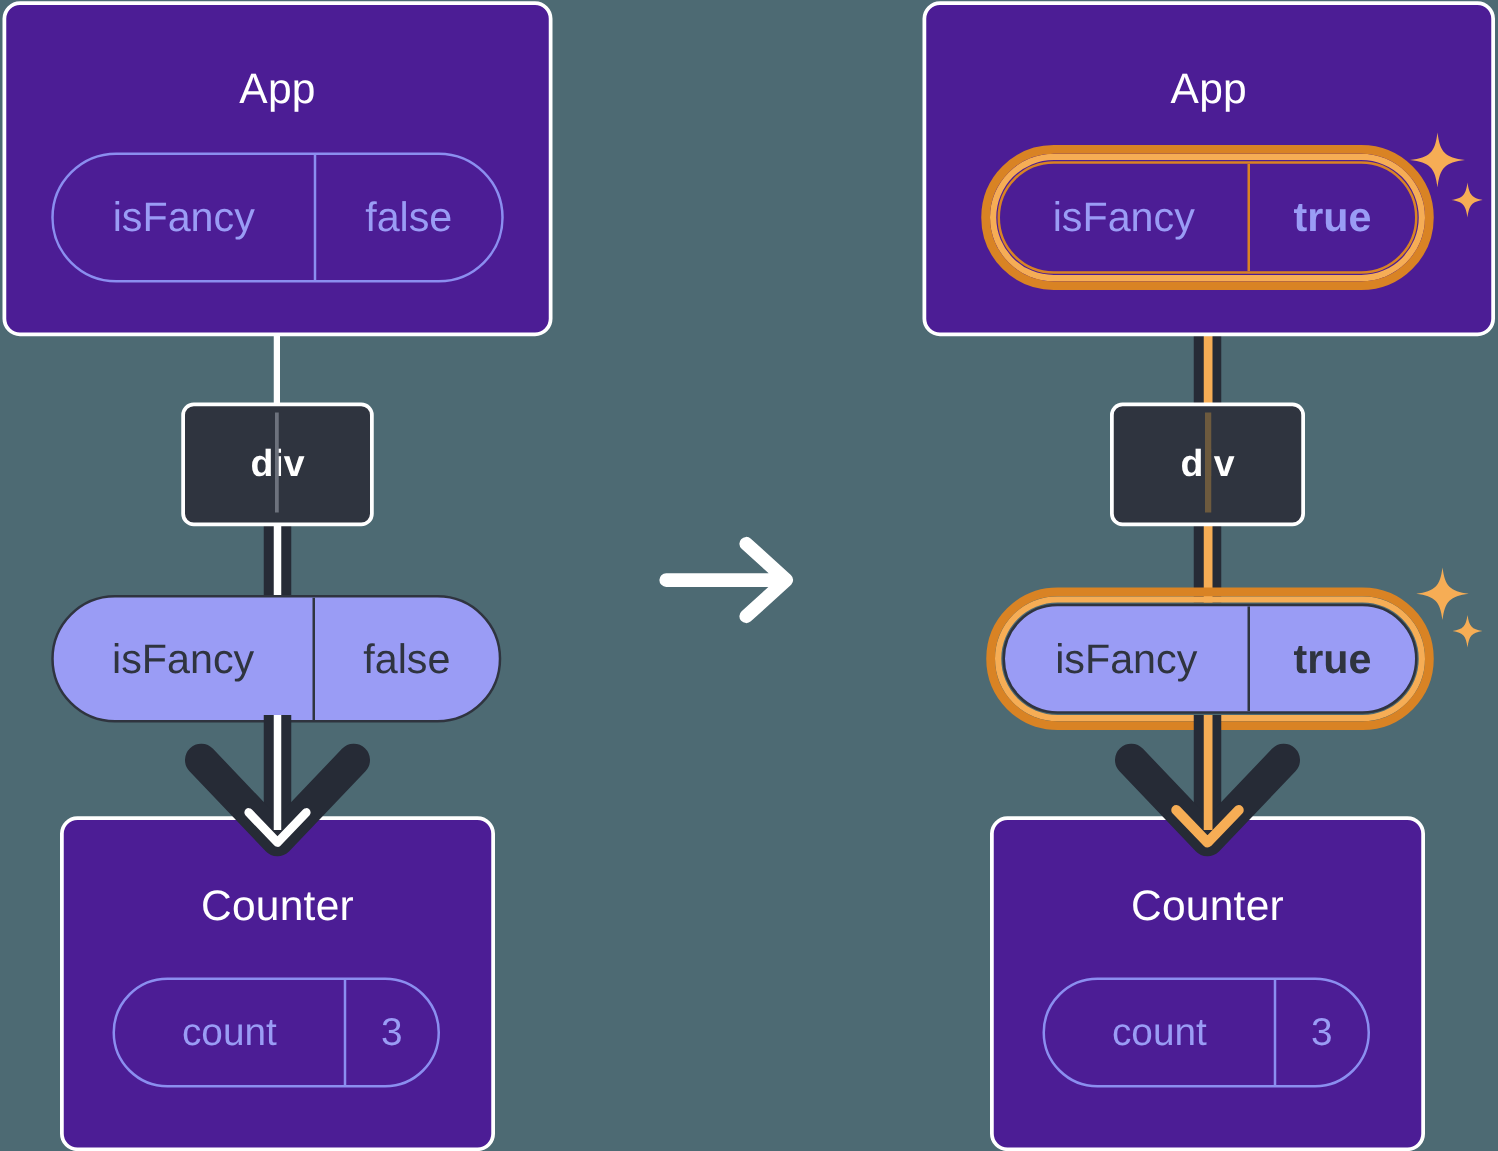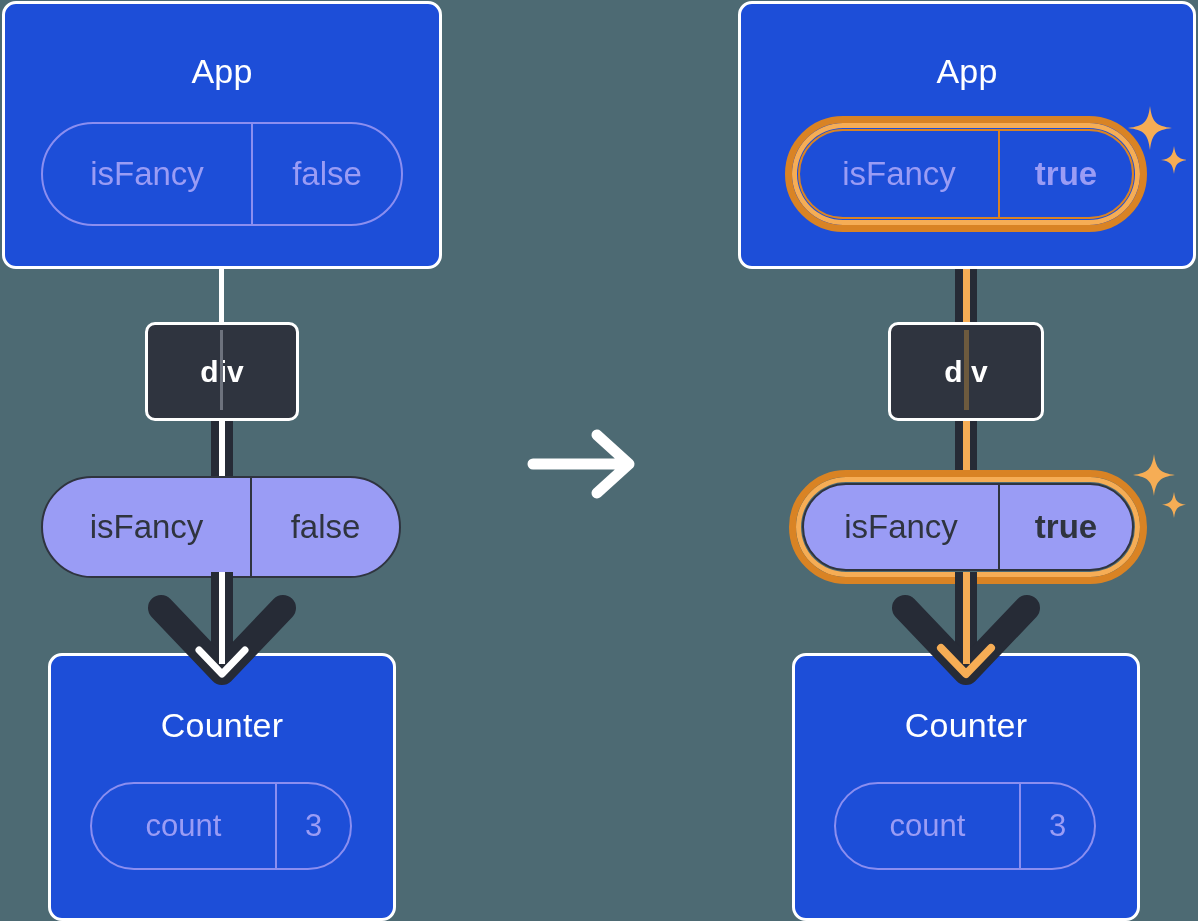--- a/index.html
+++ b/index.html
@@ -7,21 +7,21 @@
     width:1198px;height:921px;
     background:#4d6a73;
     font-family:"Liberation Sans","DejaVu Sans",sans-serif;
     overflow:hidden;
   }
   #stage{position:relative;width:1198px;height:921px;}
 
   
   .panel{
     position:absolute;
-    background:#1d4ed8;
+    background:#4c1d95;
     border:3px solid #ffffff;
     border-radius:14px;
     box-sizing:border-box;
     z-index:6;
   }
   .panel-title{
     position:absolute;left:0;right:0;
     text-align:center;
     color:#ffffff;
     font-size:34px;

